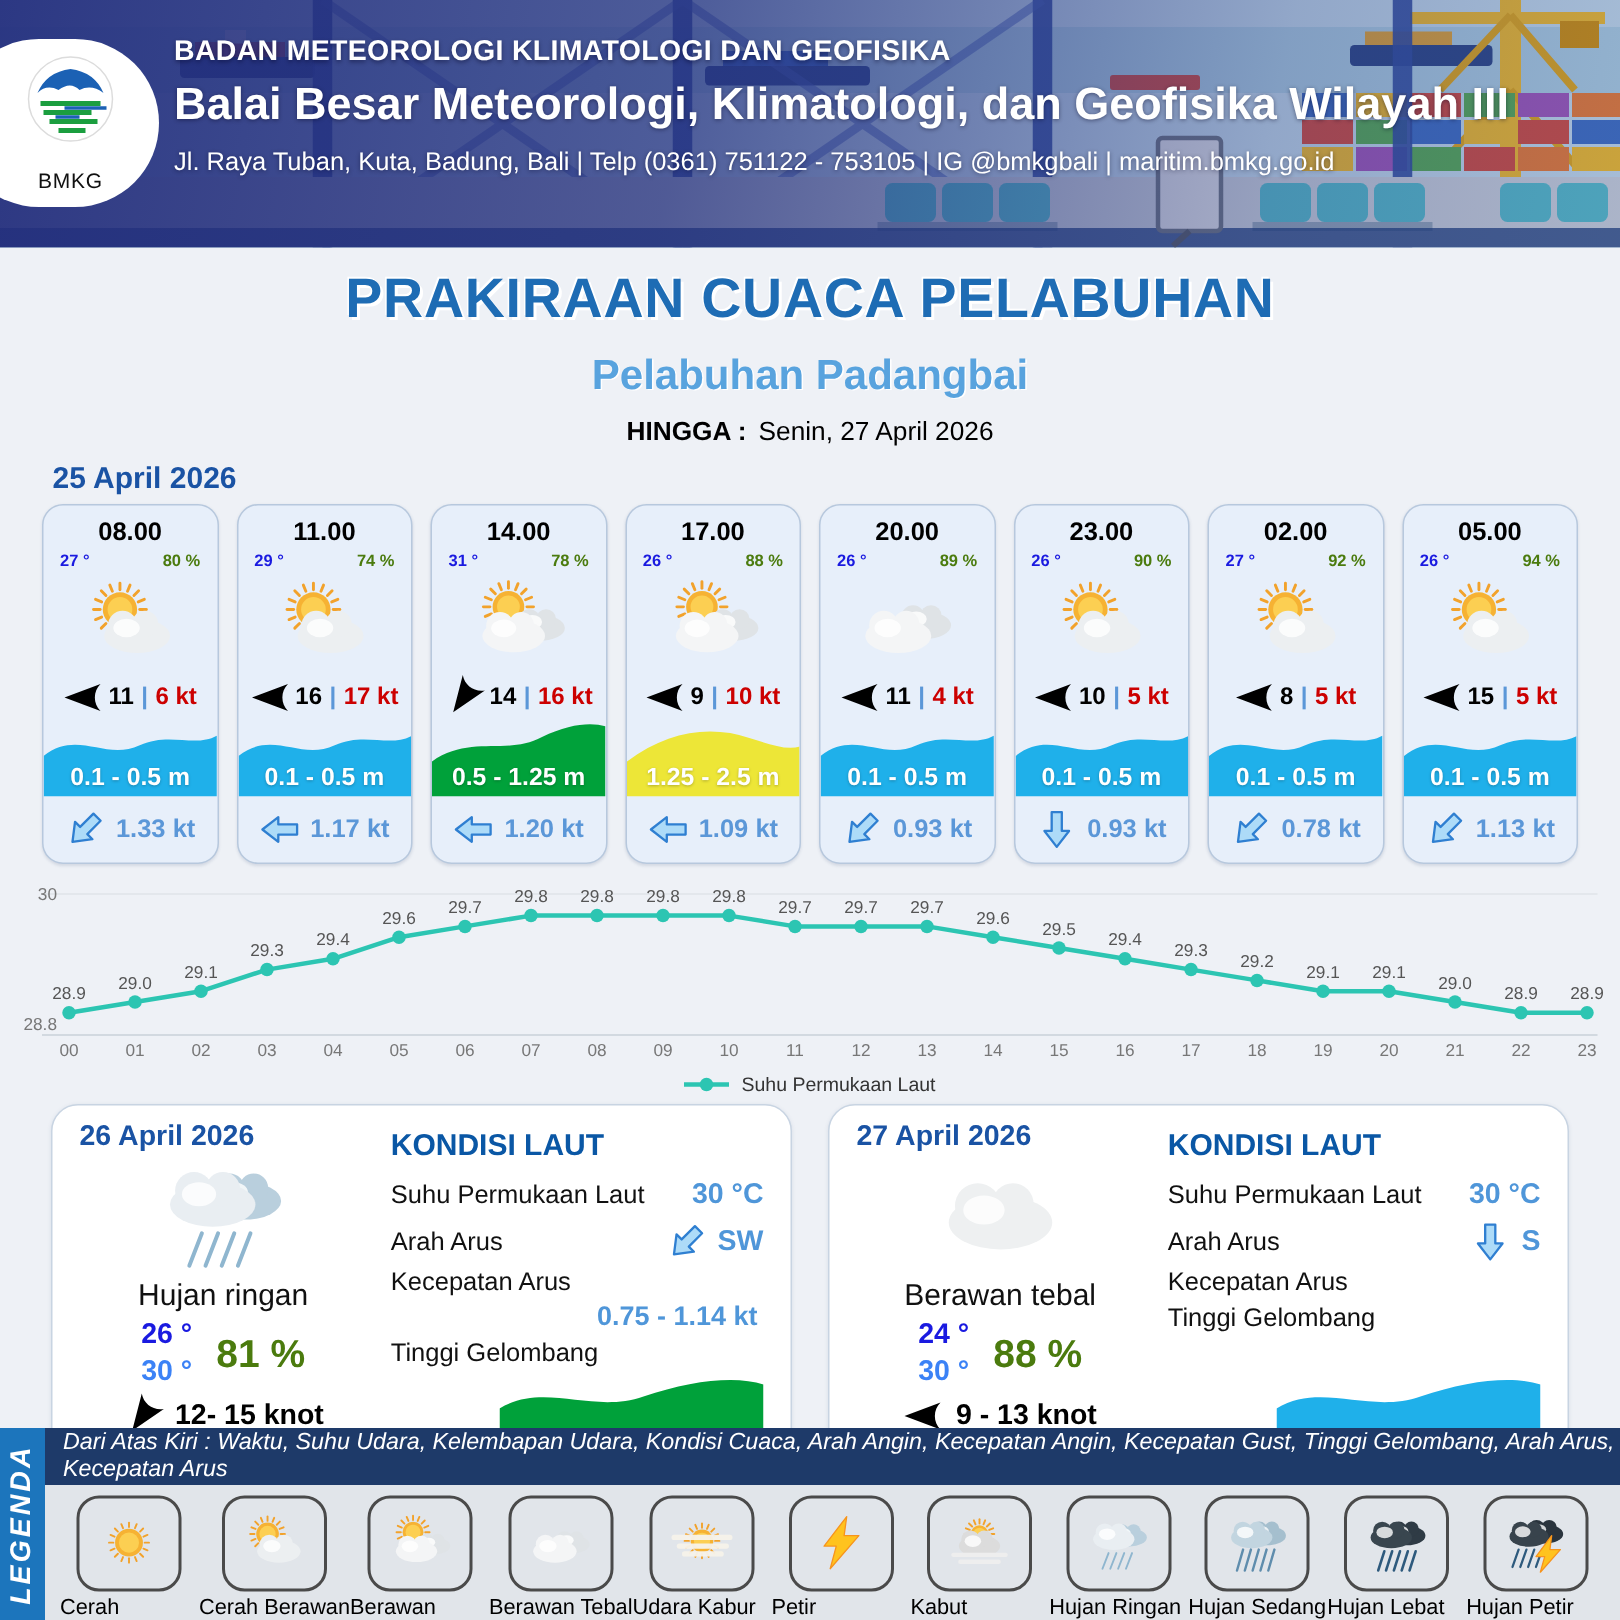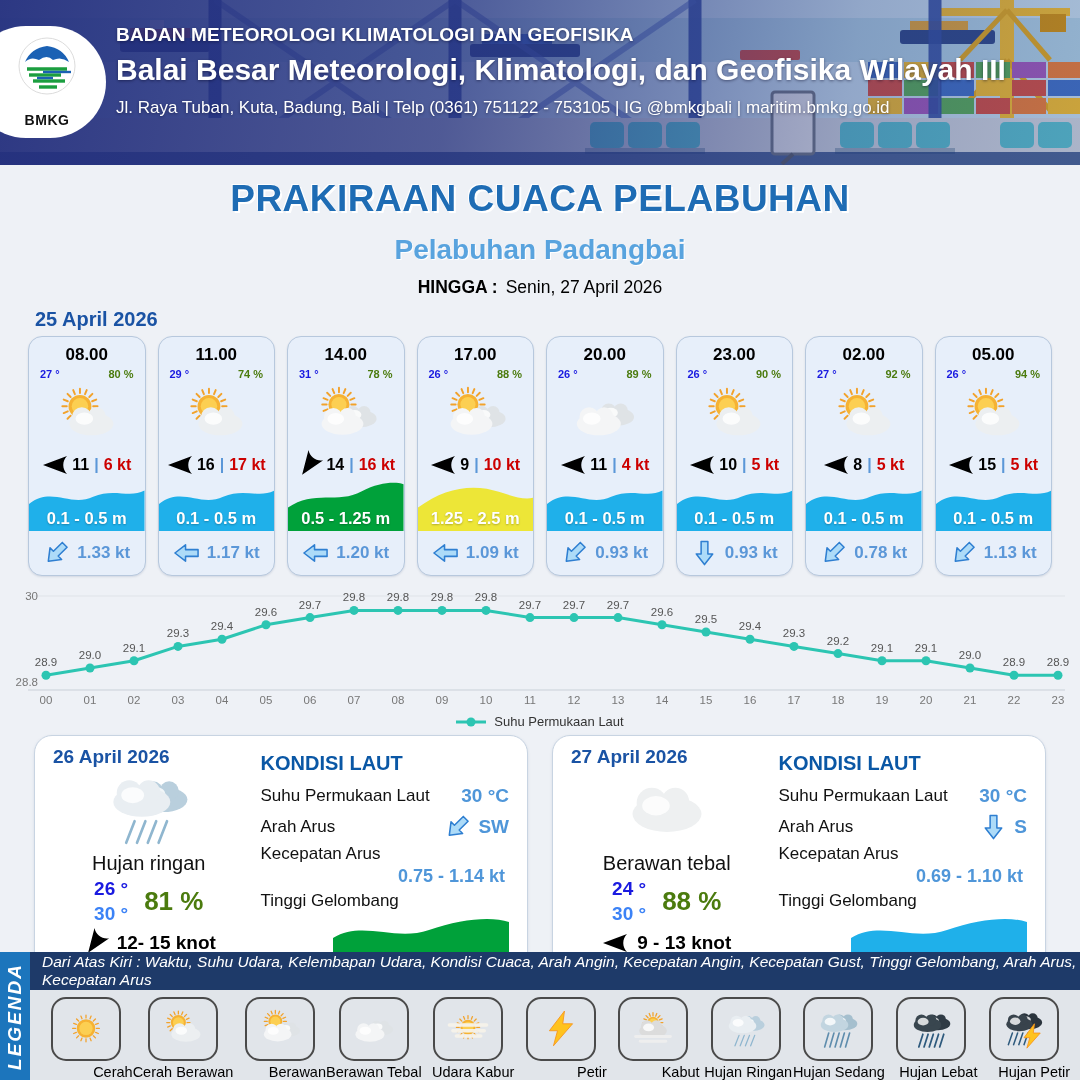--- a/index.html
+++ b/index.html
@@ -6,21 +6,21 @@
   body{width:1080px;height:1080px;overflow:hidden;background:#eef1f6;
        font-family:"Liberation Sans",sans-serif;-webkit-font-smoothing:antialiased;position:relative}
 
   
   .header{position:relative;height:165px;overflow:hidden;background:#b9d2e4}
   .header-art{position:absolute;inset:0}
   .header-overlay{position:absolute;inset:0;
      background:linear-gradient(100deg,rgba(35,46,125,.94) 0%,rgba(35,46,125,.72) 42%,rgba(35,46,125,.28) 78%,rgba(35,46,125,.15) 100%)}
   .logo-pill{position:absolute;left:-30px;top:26px;width:136px;height:112px;background:#fff;
      border-radius:60px;display:flex;flex-direction:column;align-items:center;justify-content:center;padding-left:18px;box-sizing:border-box;z-index:3}
-  .logo-bmkg-label{font-size:14px;font-weight:bold;color:#111;margin-top:16px;letter-spacing:.5px}
+  .logo-bmkg-label{font-size:14px;font-weight:normal;color:#111;margin-top:16px;letter-spacing:.5px}
   .header-text{position:absolute;left:116px;top:24px;z-index:3;color:#fff;text-shadow:0 1px 3px rgba(0,0,30,.45)}
   .h-org{font-size:19px;font-weight:bold;letter-spacing:.2px}
   .h-office{font-size:30px;font-weight:bold;margin-top:7px}
   .h-addr{font-size:17px;margin-top:11px;font-weight:400}
 
   
   .title-block{text-align:center;padding-top:13px}
   .t-main{font-size:37px;font-weight:800;color:#1e6cb4;letter-spacing:.5px;
           text-shadow:2px 2px 0 #fff,-1px -1px 0 #fff}
   .t-sub{font-size:28px;font-weight:bold;color:#58a3de;margin-top:14px;
@@ -81,21 +81,21 @@
   
   .legend-sec{position:absolute;left:0;right:0;bottom:0;height:128px}
   .leg-strip{position:absolute;left:0;top:0;bottom:0;width:30px;background:#1c75bc;z-index:2;
              display:flex;align-items:center;justify-content:center}
   .leg-strip span{color:#fff;font-weight:bold;font-style:italic;font-size:19px;letter-spacing:2px;
                   writing-mode:vertical-rl;transform:rotate(180deg)}
   .leg-head{margin-left:30px;background:#1e3a69;color:#fff;font-style:italic;font-size:15.5px;
             height:38px;display:flex;align-items:center;padding-left:12px}
   .leg-items{margin-left:30px;background:#e1e5ea;display:flex;justify-content:space-between;
              padding:7px 10px 0 10px;height:83px}
-  .leg-item{text-align:right;flex:1}
+  .leg-item{text-align:left;flex:1}
   .leg-box{width:66px;height:60px;border:2px solid #4a4a4a;border-radius:15px;margin:0 auto;
            display:flex;align-items:center;justify-content:center}
   .leg-box svg{width:58px;height:50px}
   .leg-label{font-size:14.5px;color:#000;margin-top:3px;white-space:nowrap}
 </style>
 </head>
 <body>
 
 <div class="header">
   <svg class="header-art" viewBox="0 0 1080 165" preserveAspectRatio="none">
@@ -899,21 +899,20 @@
               <svg width="27" height="22" viewBox="0 0 28 22">
                 <path d="M2,11 L13,2.5 L13,7.5 L26,7.5 L26,14.5 L13,14.5 L13,19.5 Z" fill="#addbf8" stroke="#2f7fd1" stroke-width="1.6" stroke-linejoin="round"></path>
               </svg>
             </span>
           <span class="sea-val">S</span>
         </span>
       </div>
       <div class="sea-row" style="margin-top:6px">
         <span>Kecepatan Arus</span>
       </div>
-      <div class="sea-speed">0.69 - 1.10 kt</div>
       <div class="sea-row" style="margin-top:4px">
         <span>Tinggi Gelombang</span>
       </div>
       <div class="sea-wave"><svg viewBox="0 0 176 66" preserveAspectRatio="none">
             <path d="M0,26 C30,8 62,30 96,18 C128,7 158,4 176,10 L176,66 L0,66 Z" fill="#1fb0ea"></path>
             <text x="88" y="54" text-anchor="middle" font-size="21" font-weight="bold" fill="#fff" font-family="Liberation Sans,sans-serif">0.1 - 0.5 m</text>
           </svg></div>
     </div>
   </div>
 </div>

